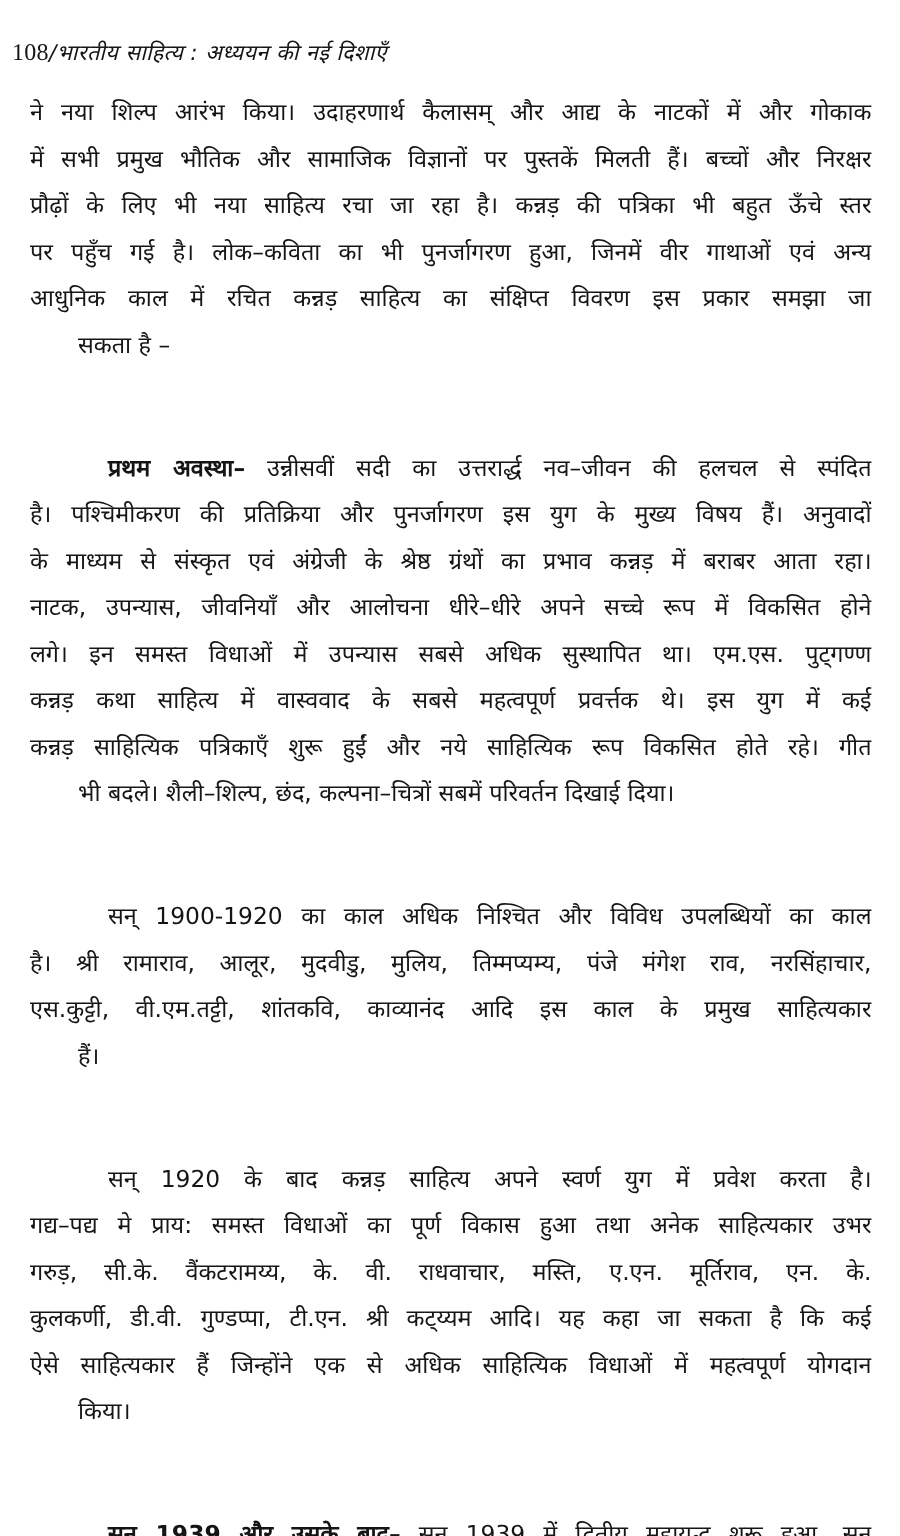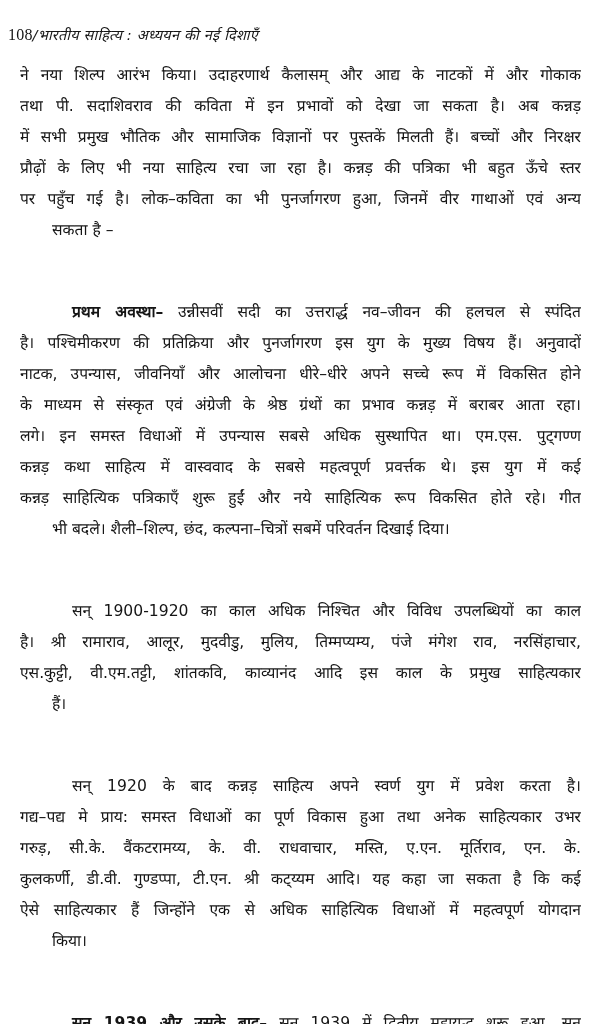--- a/index.html
+++ b/index.html
@@ -31,33 +31,33 @@
 <div class="page">
 
   <div class="running-header">
     <span class="pgnum">108</span><span>/</span><span>भारतीय साहित्य : अध्ययन की नई दिशाएँ</span>
   </div>
 
   <div class="body">
 
     <div>
       <div class="line">ने नया शिल्प आरंभ किया। उदाहरणार्थ कैलासम् और आद्य के नाटकों में और गोकाक</div>
-      <div class="line">तथा पी. सदाशिवराव की कविता में इन प्रभावों को देखा जा सकता है। अब कन्नड़</div>
       <div class="line">में सभी प्रमुख भौतिक और सामाजिक विज्ञानों पर पुस्तकें मिलती हैं। बच्चों और निरक्षर</div>
       <div class="line">प्रौढ़ों के लिए भी नया साहित्य रचा जा रहा है। कन्नड़ की पत्रिका भी बहुत ऊँचे स्तर</div>
       <div class="line">पर पहुँच गई है। लोक–कविता का भी पुनर्जागरण हुआ, जिनमें वीर गाथाओं एवं अन्य</div>
+      <div class="line">आधुनिक काल में रचित कन्नड़ साहित्य का संक्षिप्त विवरण इस प्रकार समझा जा</div>
       <div class="line last">सकता है –</div>
     </div>
     <div class="para-gap"></div>
 
     <div>
       <div class="line indent"><b>प्रथम अवस्था–</b><span> उन्नीसवीं सदी का उत्तरार्द्ध नव–जीवन की हलचल से स्पंदित</span></div>
       <div class="line">है। पश्चिमीकरण की प्रतिक्रिया और पुनर्जागरण इस युग के मुख्य विषय हैं। अनुवादों</div>
+      <div class="line">के माध्यम से संस्कृत एवं अंग्रेजी के श्रेष्ठ ग्रंथों का प्रभाव कन्नड़ में बराबर आता रहा।</div>
       <div class="line">नाटक, उपन्यास, जीवनियाँ और आलोचना धीरे–धीरे अपने सच्चे रूप में विकसित होने</div>
-      <div class="line">के माध्यम से संस्कृत एवं अंग्रेजी के श्रेष्ठ ग्रंथों का प्रभाव कन्नड़ में बराबर आता रहा।</div>
       <div class="line">लगे। इन समस्त विधाओं में उपन्यास सबसे अधिक सुस्थापित था। एम.एस. पुट्गण्ण</div>
       <div class="line">कन्नड़ कथा साहित्य में वास्ववाद के सबसे महत्वपूर्ण प्रवर्त्तक थे। इस युग में कई</div>
       <div class="line">कन्नड़ साहित्यिक पत्रिकाएँ शुरू हुईं और नये साहित्यिक रूप विकसित होते रहे। गीत</div>
       <div class="line last">भी बदले। शैली–शिल्प, छंद, कल्पना–चित्रों सबमें परिवर्तन दिखाई दिया।</div>
     </div>
     <div class="para-gap"></div>
 
     <div>
       <div class="line indent">सन् 1900-1920 का काल अधिक निश्चित और विविध उपलब्धियों का काल</div>
       <div class="line">है। श्री रामाराव, आलूर, मुदवीडु, मुलिय, तिम्मप्यम्य, पंजे मंगेश राव, नरसिंहाचार,</div>

